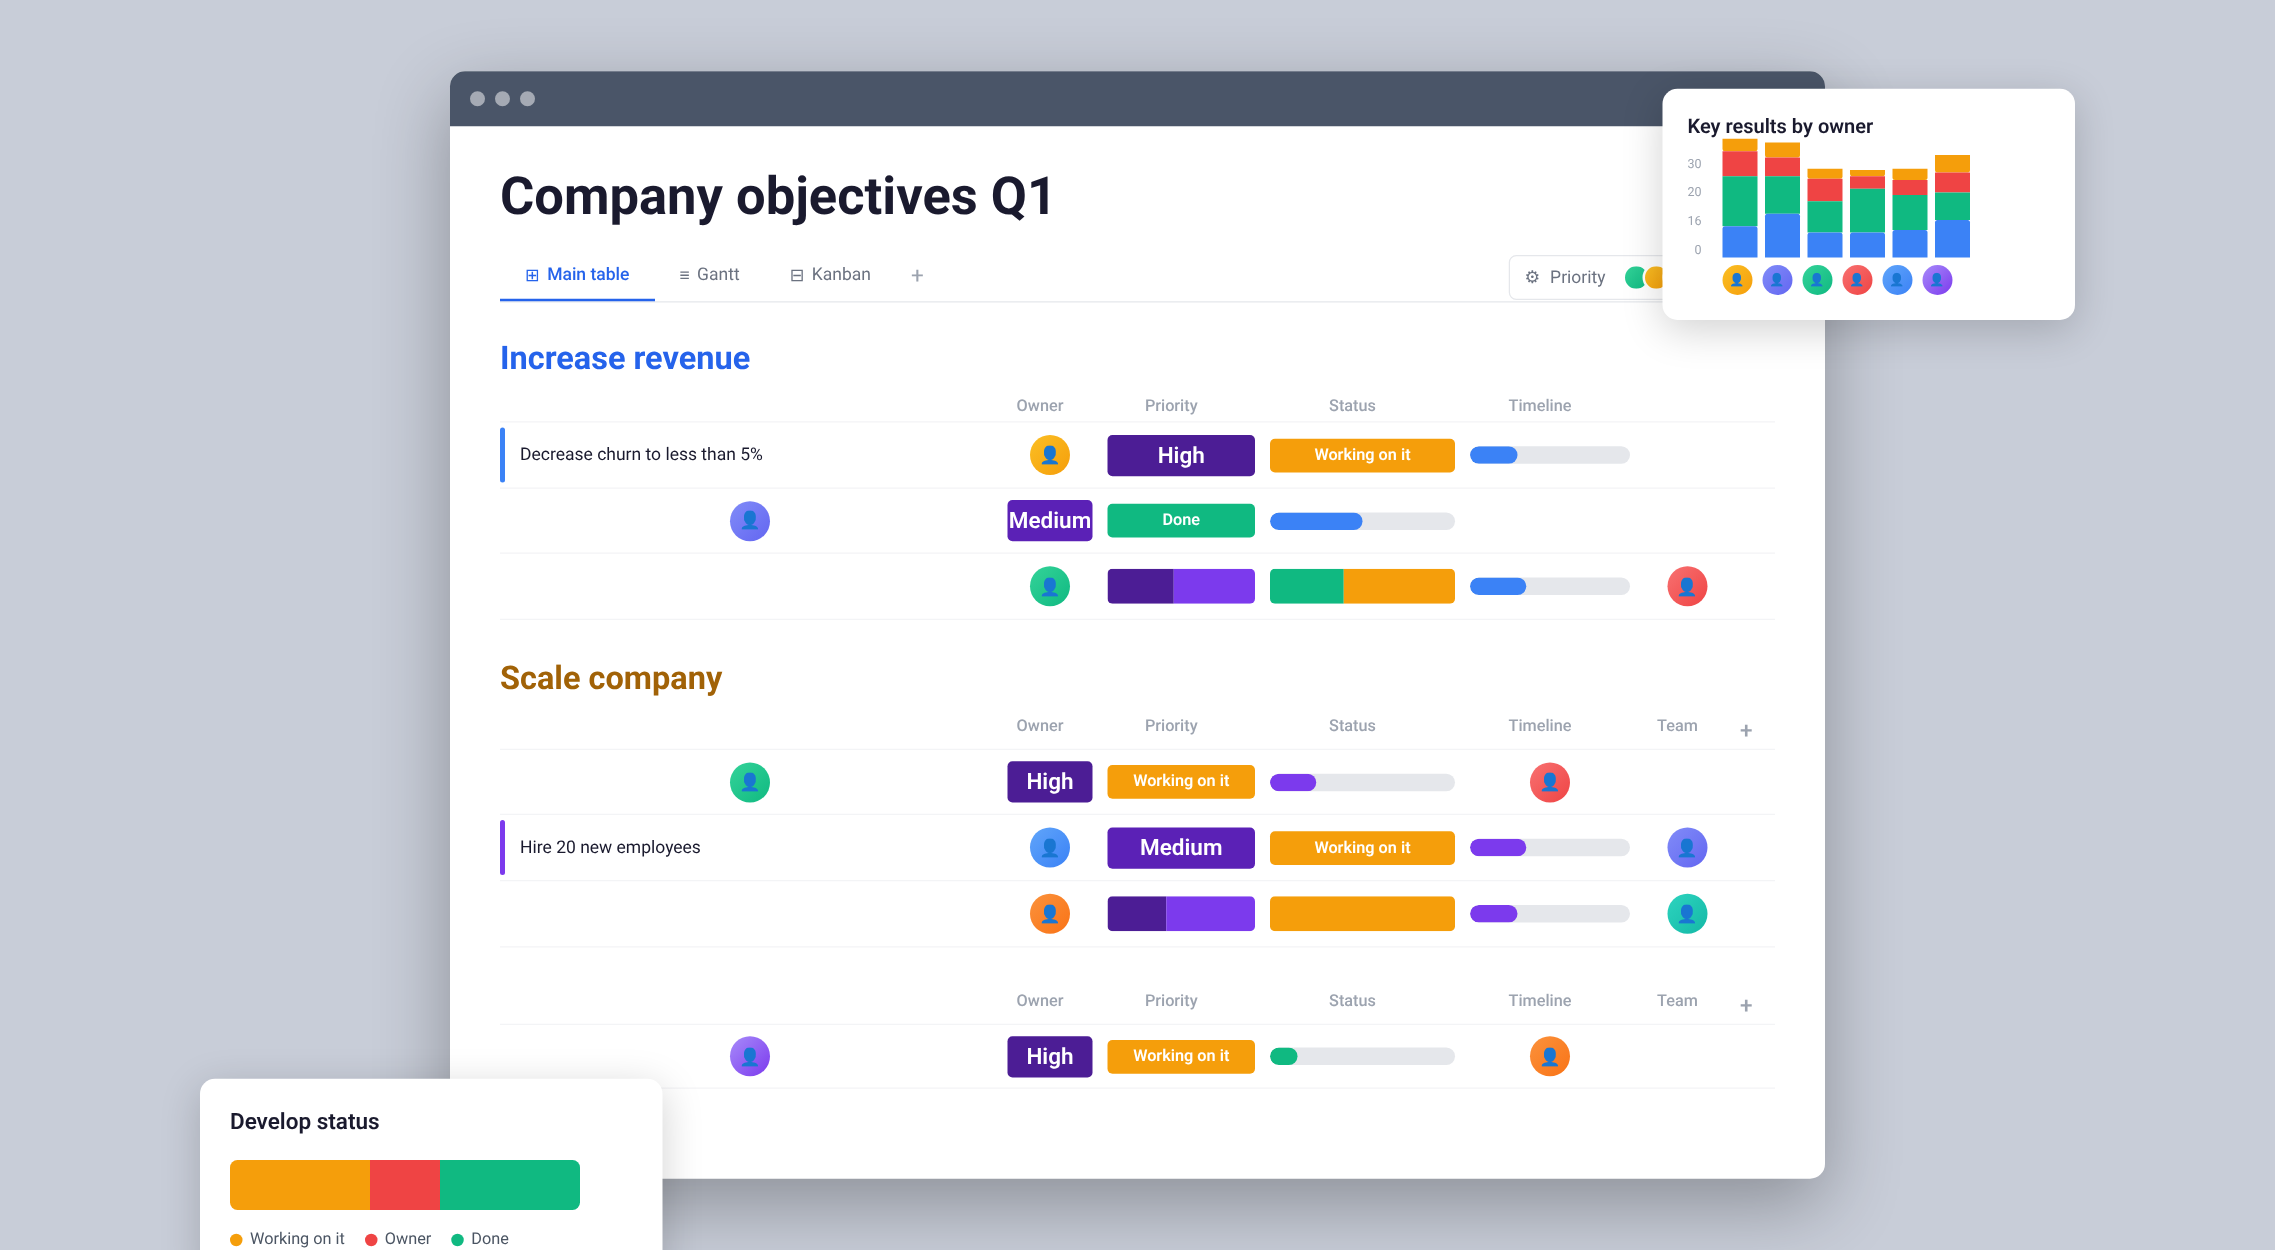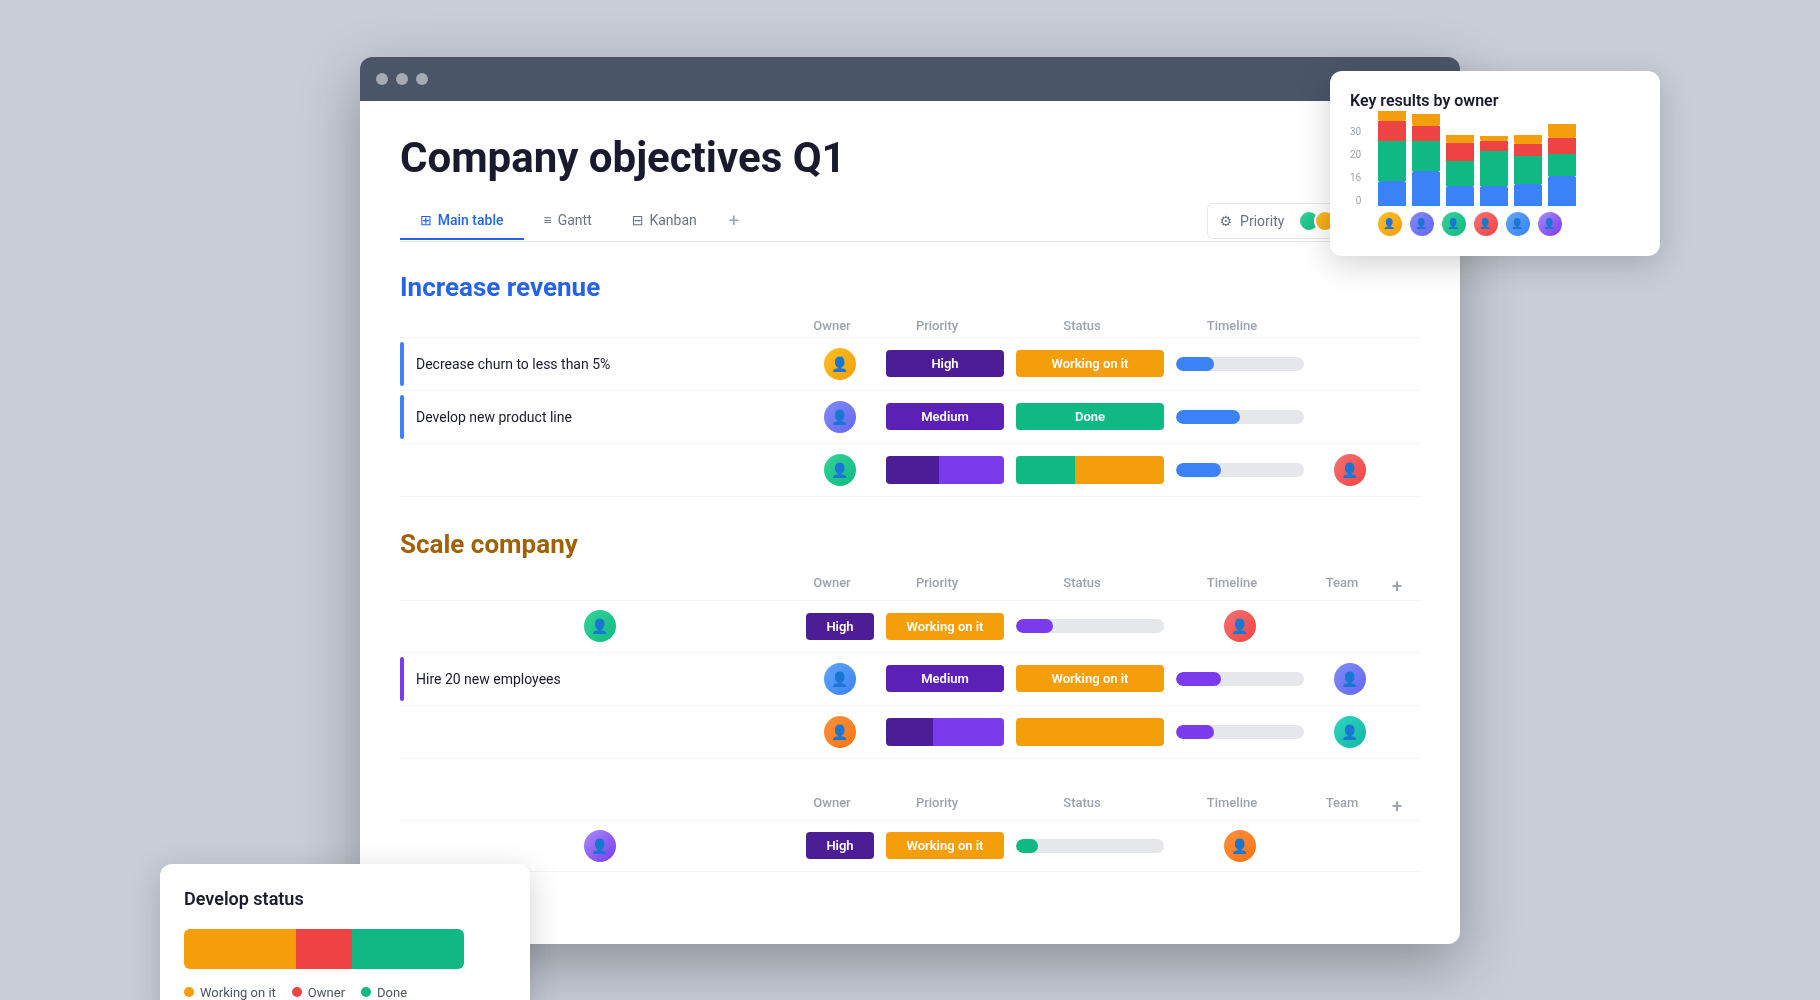--- a/index.html
+++ b/index.html
@@ -191,21 +191,21 @@
       display: flex;
       align-items: center;
       justify-content: center;
       font-size: 14px;
       margin: auto;
     }
 
     .priority-badge {
       border-radius: 4px;
       padding: 6px 0;
-      font-size: 13px;
+      font-size: 18px;
       font-weight: 600;
       color: #fff;
       text-align: center;
     }
 
     .priority-high { background: #4c1d95; }
     .priority-medium { background: #5b21b6; }
 
     .status-badge {
       border-radius: 4px;
@@ -467,24 +467,20 @@
         <div style="padding:0 6px;">
           <div class="timeline-bar">
             <div class="timeline-fill timeline-blue" style="width:30%;"></div>
           </div>
         </div>
         <div></div>
         <div></div>
       </div>
 
       <div class="table-row">
-        <div class="row-label">
-          <div class="left-bar blue"></div>
-          <span>Develop new product line</span>
-        </div>
         <div class="col-center">
           <div class="avatar av2">👤</div>
         </div>
         <div style="padding:0 6px;">
           <div class="priority-badge priority-medium">Medium</div>
         </div>
         <div style="padding:0 6px;">
           <div class="status-badge status-done">Done</div>
         </div>
         <div style="padding:0 6px;">

